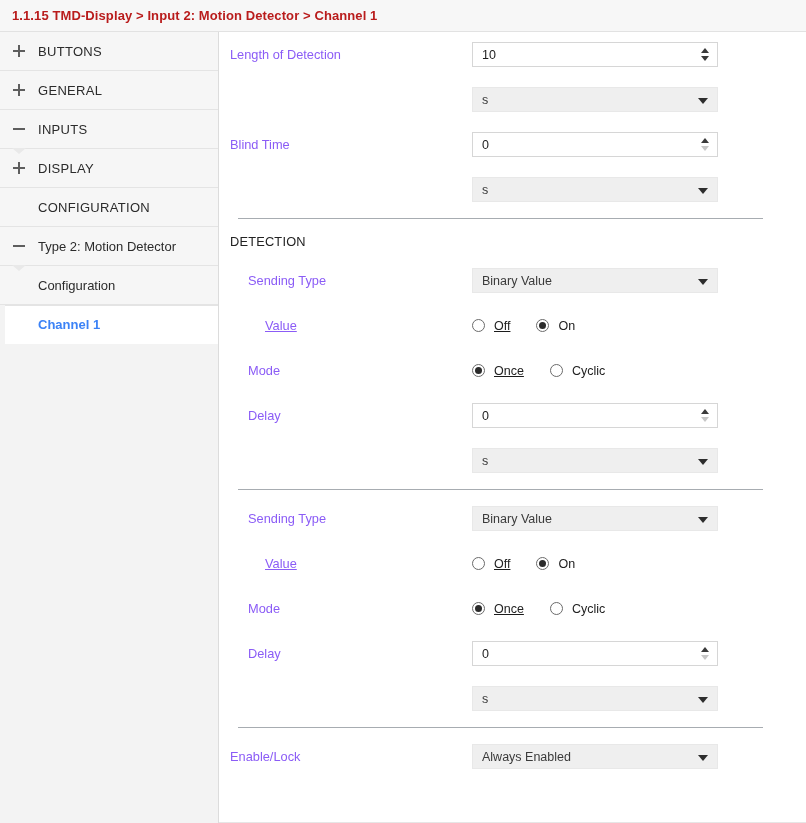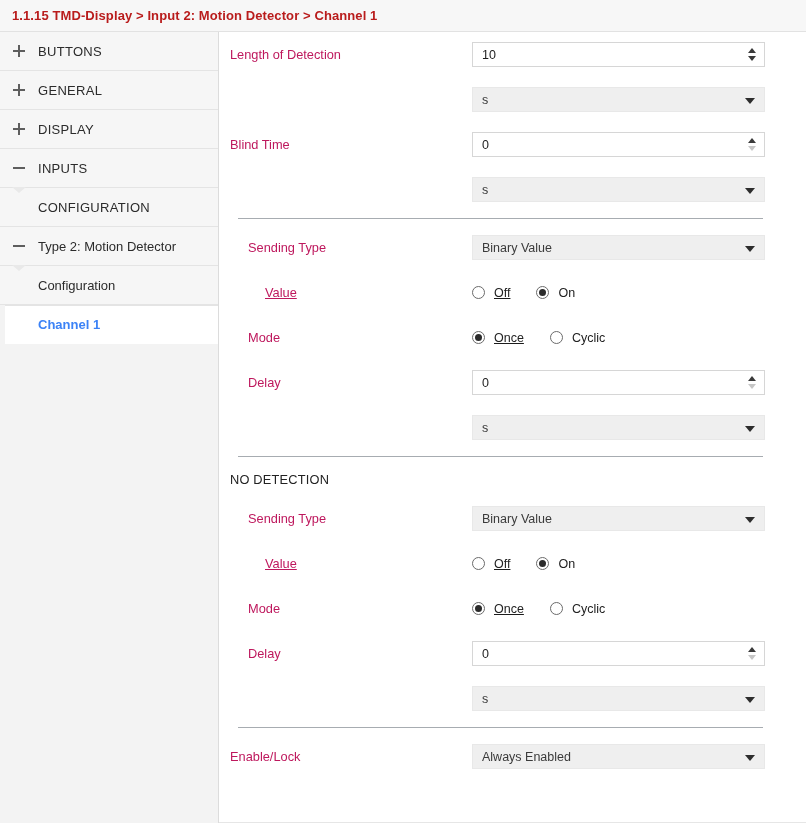--- a/index.html
+++ b/index.html
@@ -125,30 +125,30 @@
     overflow: hidden;
   }
   .row {
     display: flex;
     align-items: center;
     height: 45px;
     box-sizing: border-box;
   }
   .label {
     font-size: 12.8px;
-    color: #be185d;
+    color: #8b5cf6;
     white-space: nowrap;
   }
   .label.ind0 { padding-left: 11px; }
   .label.ind1 { padding-left: 29px; }
   .label.ind2 { padding-left: 46px; text-decoration: underline; }
   .field-col {
     position: absolute;
     left: 253px;
-    width: 293px;
+    width: 246px;
   }
   .section-title {
     font-size: 12.8px;
     color: #222222;
     padding-left: 11px;
     letter-spacing: 0.2px;
     display: flex;
     align-items: center;
     height: 33px;
   }
@@ -285,28 +285,28 @@
       <span class="toggle plus"></span>
       <span class="tree-label caps">BUTTONS</span>
     </div>
 
     <div class="tree-item level0">
       <span class="toggle plus"></span>
       <span class="tree-label caps">GENERAL</span>
     </div>
 
     <div class="tree-item level0">
-      <span class="toggle plus"></span>
-      <span class="tree-label caps">DISPLAY</span>
-    </div>
-
-    <div class="tree-item level0">
       <span class="toggle"></span>
       <span class="tree-label caps">INPUTS</span>
       <span class="notch"></span>
+    </div>
+
+    <div class="tree-item level0">
+      <span class="toggle plus"></span>
+      <span class="tree-label caps">DISPLAY</span>
     </div>
 
     <div class="tree-item level1">
       <span class="tree-label caps">CONFIGURATION</span>
     </div>
 
     <div class="tree-item level0">
       <span class="toggle"></span>
       <span class="tree-label">Type 2: Motion Detector</span>
       <span class="notch"></span>
@@ -363,20 +363,21 @@
       <div class="field-col">
         <div class="combo">
           <span class="val">s</span>
           <span class="caret"></span>
         </div>
       </div>
     </div>
 
     <div class="divider"></div>
 
+    <div class="section-title">DETECTION</div>
 
     <div class="row">
       <span class="label ind1">Sending Type</span>
       <div class="field-col">
         <div class="combo">
           <span class="val">Binary Value</span>
           <span class="caret"></span>
         </div>
       </div>
     </div>
@@ -430,21 +431,20 @@
       <div class="field-col">
         <div class="combo">
           <span class="val">s</span>
           <span class="caret"></span>
         </div>
       </div>
     </div>
 
     <div class="divider"></div>
 
-    <div class="section-title">NO DETECTION</div>
 
     <div class="row">
       <span class="label ind1">Sending Type</span>
       <div class="field-col">
         <div class="combo">
           <span class="val">Binary Value</span>
           <span class="caret"></span>
         </div>
       </div>
     </div>

